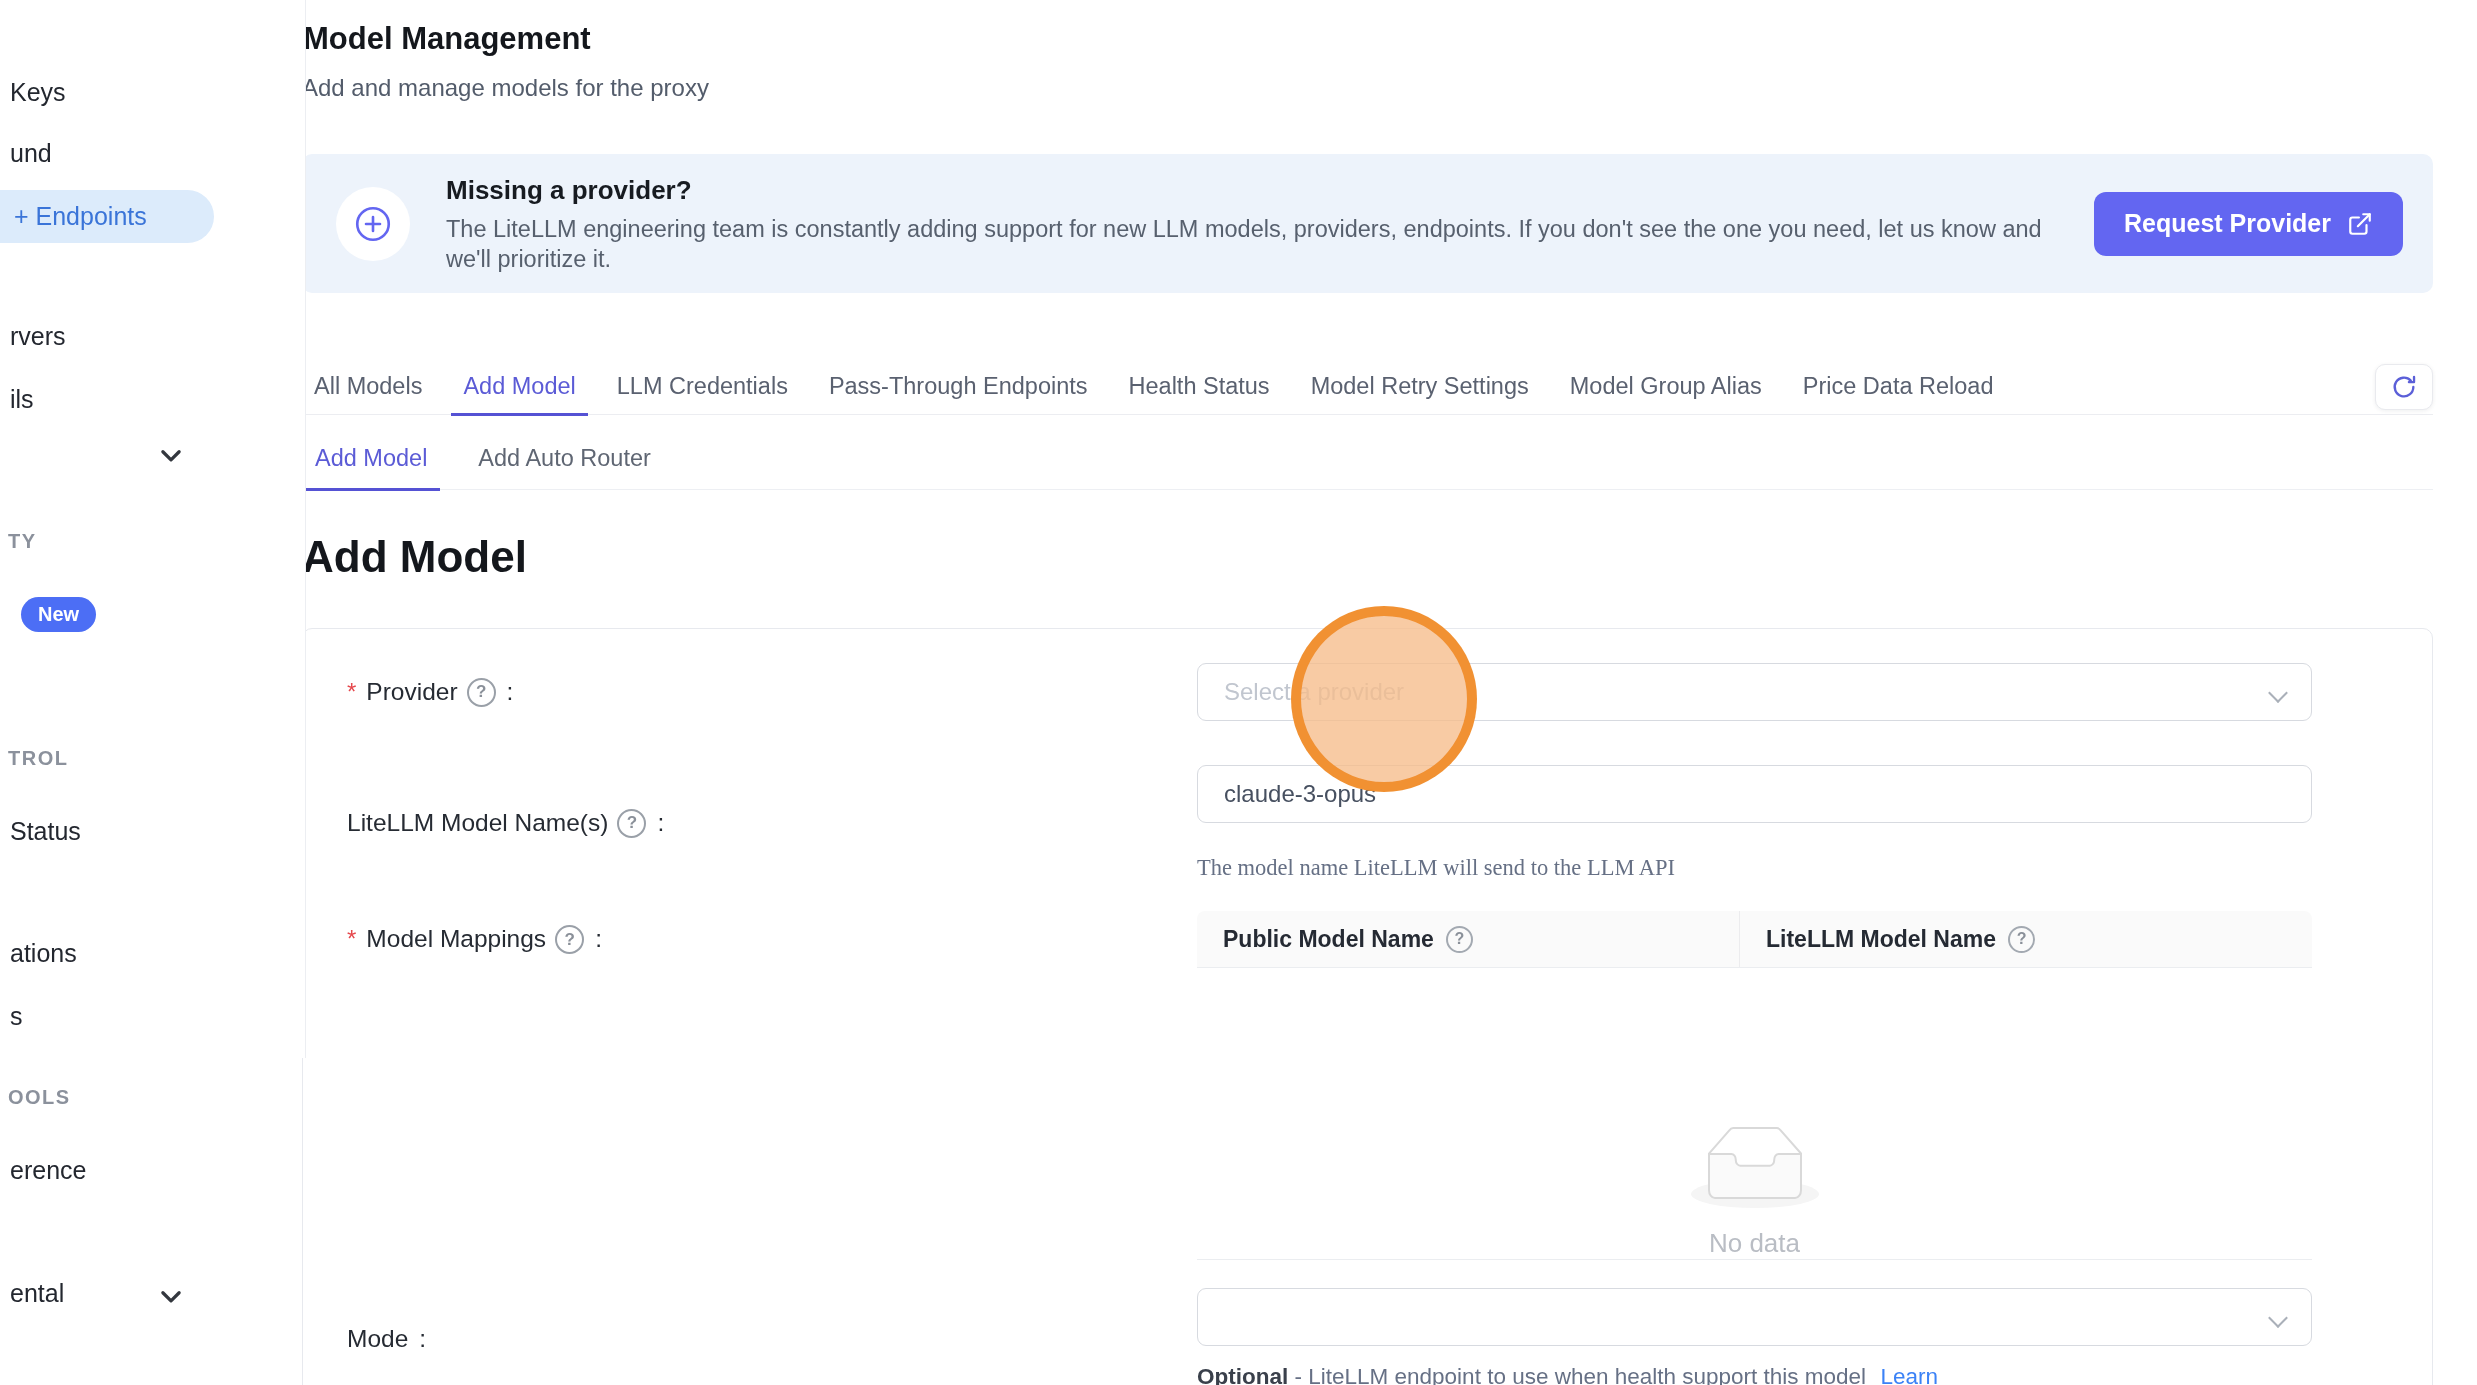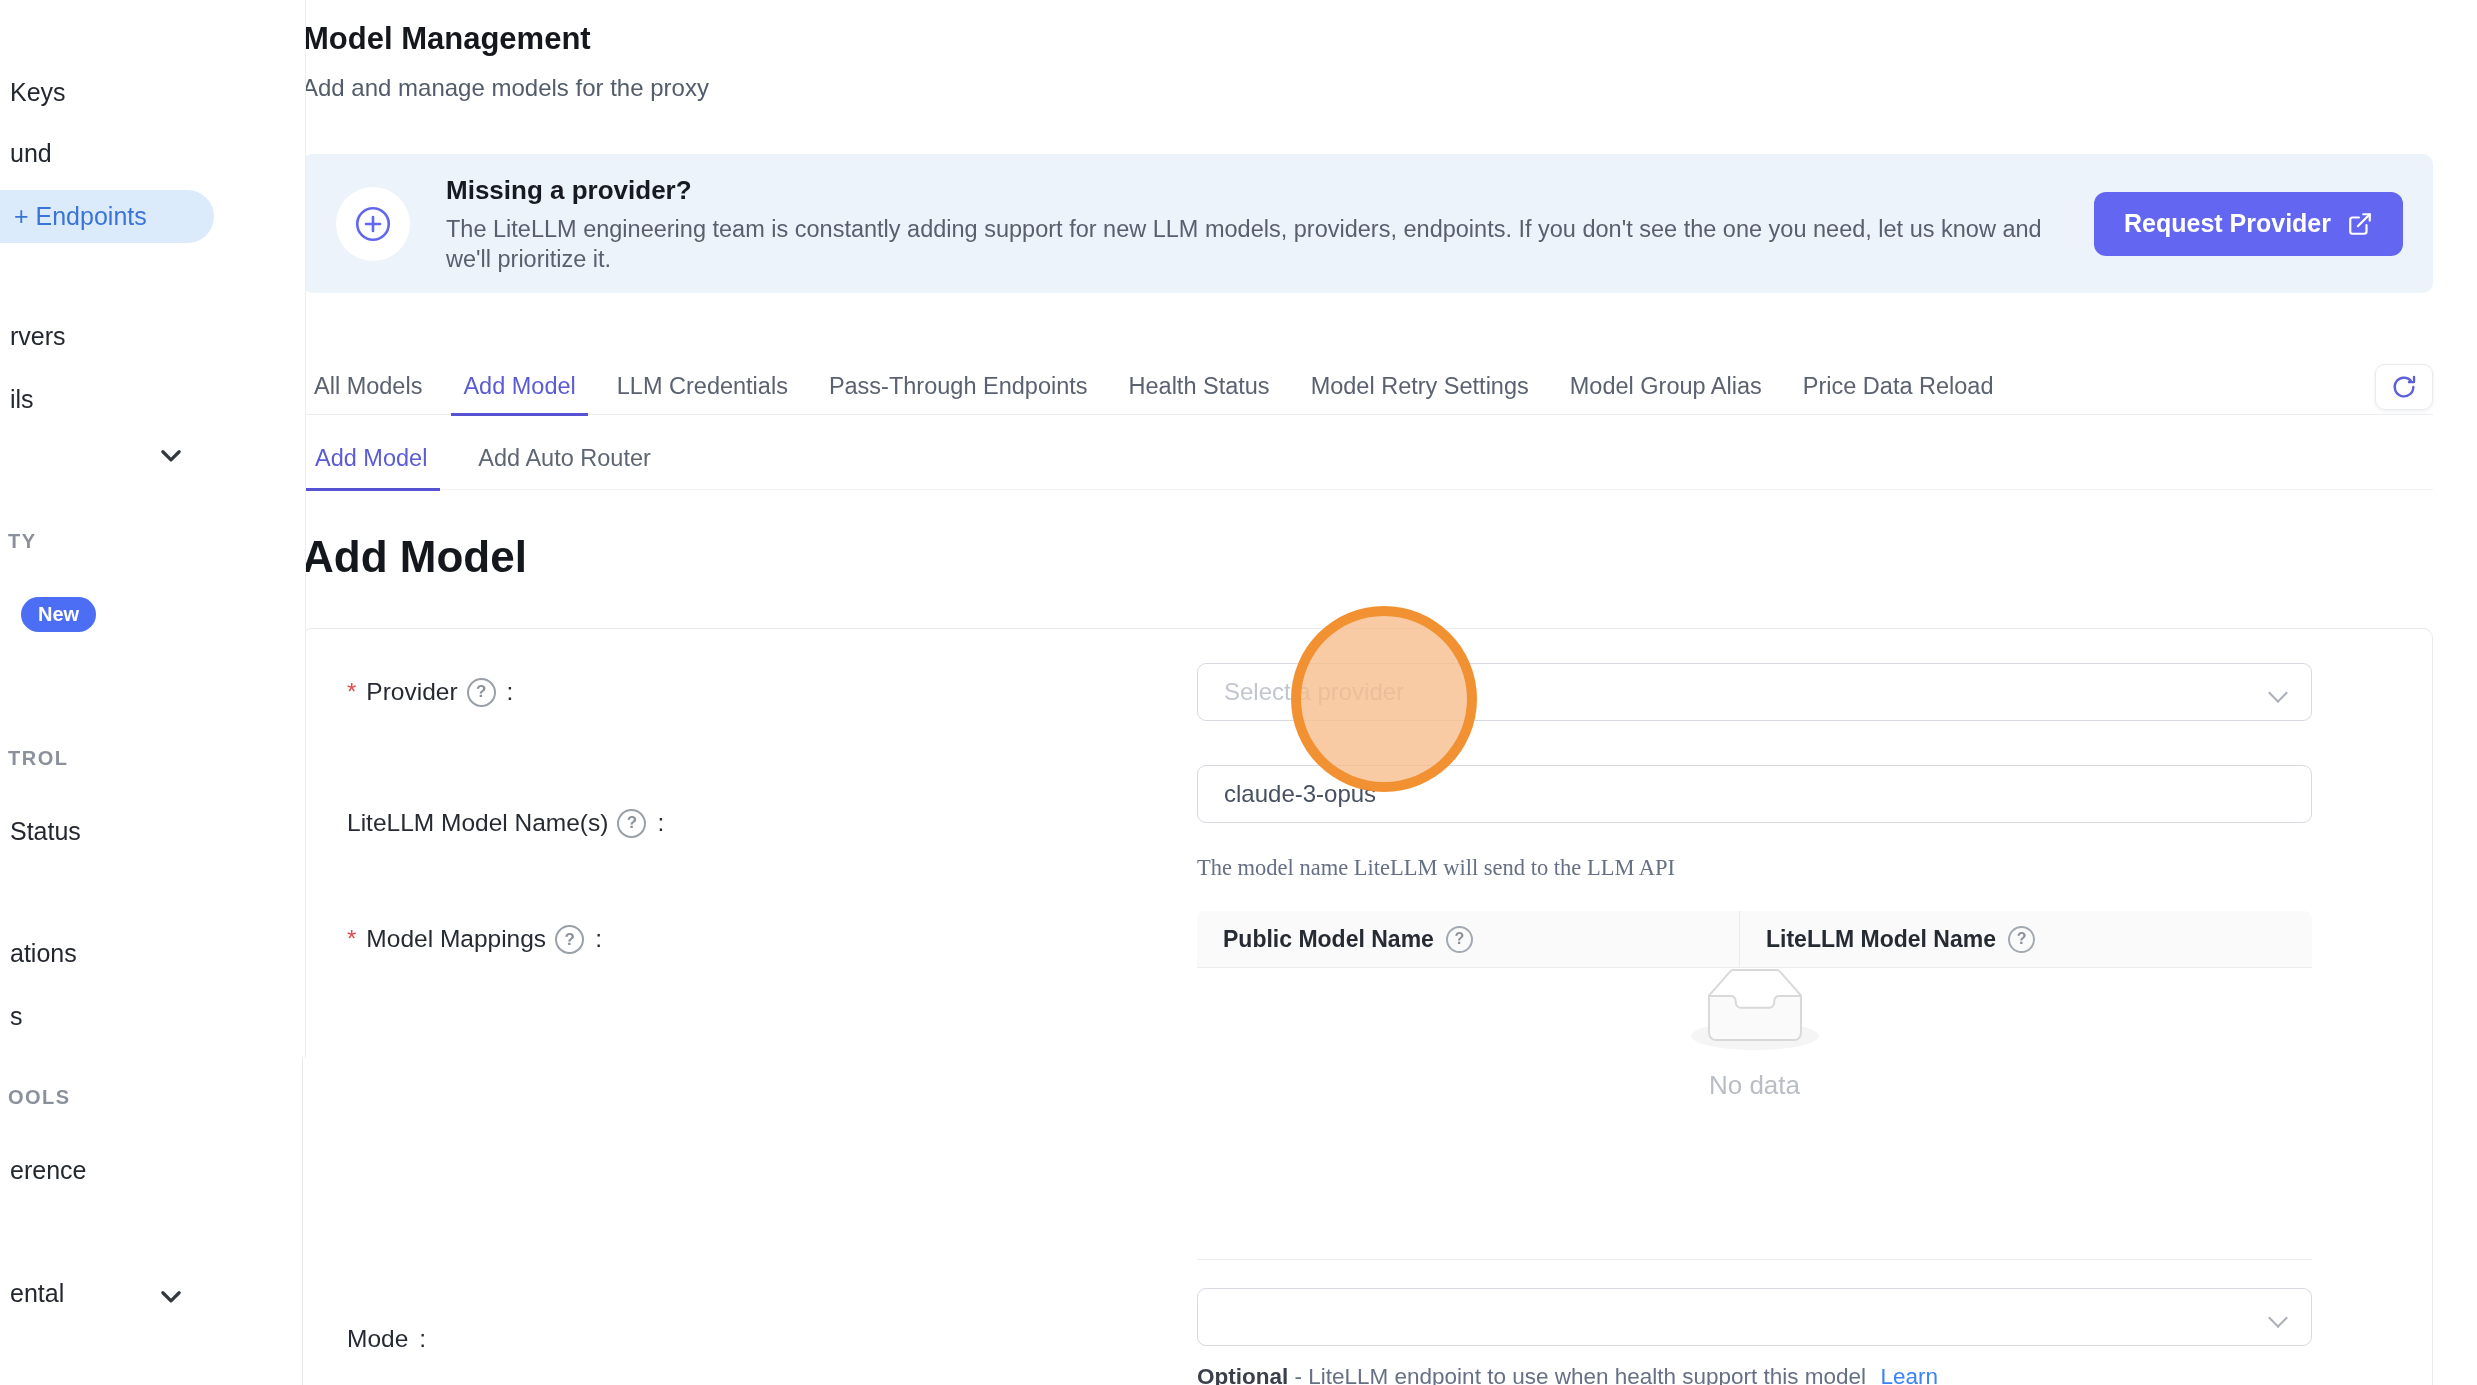--- a/index.html
+++ b/index.html
@@ -91,21 +91,21 @@
   
   .mtable { width:100%; }
   .thead { display:flex; background:#fafafa; border-bottom:1px solid #ebedf0;
            border-radius:8px 8px 0 0; }
   .th { height:56px; display:flex; align-items:center; gap:12px; padding:0 26px;
         font-size:23px; font-weight:700; color:#252a33; }
   .th.c1 { width:542px; flex:none; }
   .th.c2 { flex:1; border-left:1px solid #ececee; }
   .th .qicon { width:27px; height:27px; font-size:16px; border-color:#a3a9b1; }
   .tbody { height:292px; display:flex; flex-direction:column; align-items:center;
-           justify-content:flex-start; border-bottom:1px solid #ebedf0; }
+           justify-content:flex-end; border-bottom:1px solid #ebedf0; }
   .nodata-text { margin-top:16px; font-size:26px; color:#b9bdc4; }
 
   
   .click-ring { position:absolute; left:94px; top:-57px; width:186px; height:186px;
                 border-radius:50%; border:10px solid rgba(240,141,44,.95);
                 background:rgba(246,189,138,.78); z-index:3; pointer-events:none; }
 </style>
 </head>
 <body>
 

